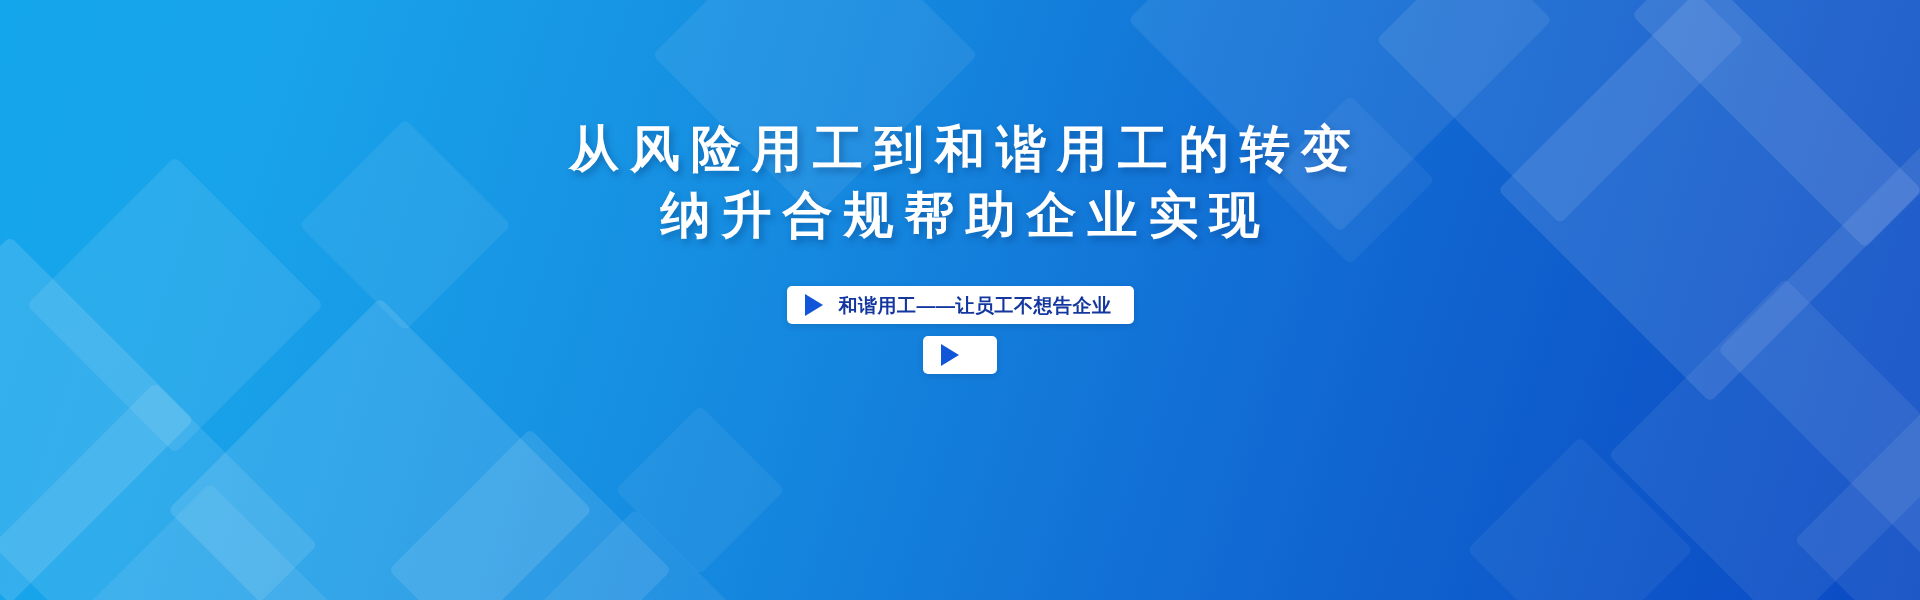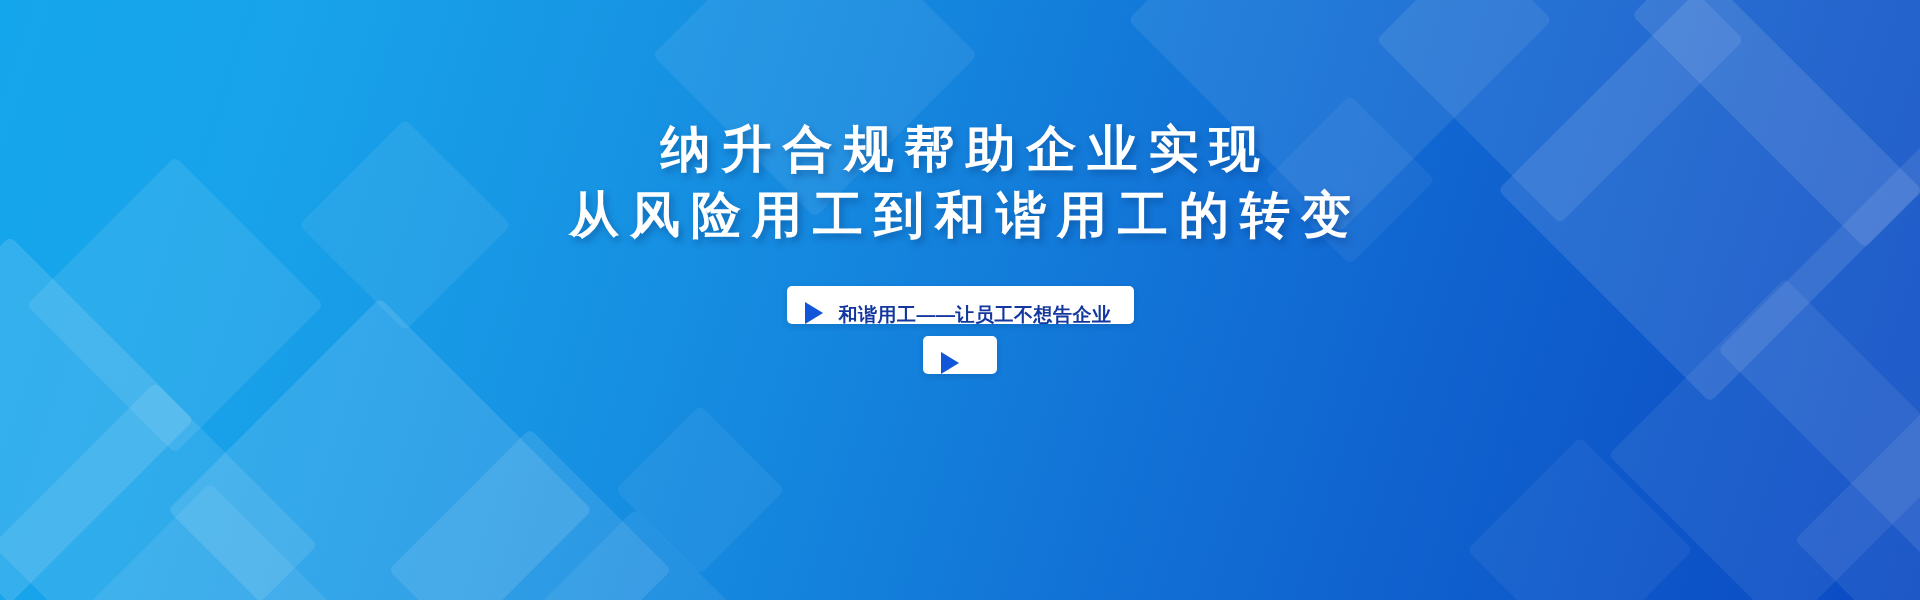--- a/index.html
+++ b/index.html
@@ -71,21 +71,21 @@
   .cta-group {
     margin-top: 38px;
     display: flex;
     flex-direction: column;
     gap: 12px;
     align-items: center;
   }
 
   .cta {
     display: flex;
-    align-items: flex-end;
+    align-items: center;
     background: #ffffff;
     border-radius: 5px;
     height: 38px;
     padding: 0 22px 0 18px;
     box-shadow: 0 2px 6px rgba(5, 45, 100, 0.18);
     box-sizing: border-box;
     cursor: pointer;
   }
   .cta .play-icon {
     width: 0;
@@ -128,22 +128,22 @@
       <div class="diamond" style="left: 1780px; top: 200px; width: 300px; height: 300px; background: rgba(255, 255, 255, 0.09);"></div>
       <div class="diamond" style="left: 1660px; top: 330px; width: 250px; height: 250px; background: rgba(255, 255, 255, 0.07);"></div>
       <div class="diamond" style="left: 1840px; top: 430px; width: 220px; height: 220px; background: rgba(255, 255, 255, 0.08);"></div>
       <div class="diamond" style="left: 1500px; top: 470px; width: 160px; height: 160px; background: rgba(255, 255, 255, 0.05);"></div>
       <div class="diamond" style="left: 1290px; top: 120px; width: 120px; height: 120px; background: rgba(255, 255, 255, 0.05);"></div>
     </div>
 
   <div class="content">
 
     <div class="headline">
+      <span class="line">从风险用工到和谐用工的转变</span>
       <span class="line">纳升合规帮助企业实现</span>
-      <span class="line">从风险用工到和谐用工的转变</span>
     </div>
 
     <div class="cta-group">
 
       <div class="cta">
         <span class="play-icon"></span>
         <span class="cta-label">和谐用工——让员工不想告企业</span>
       </div>
 
       <div class="cta">

